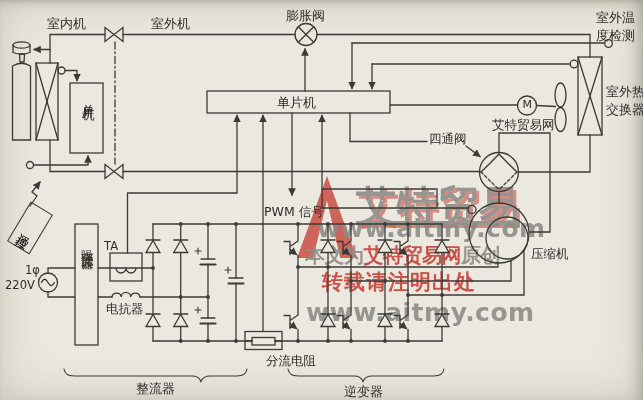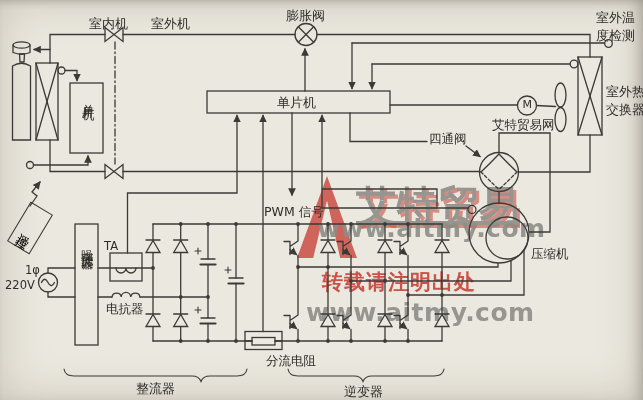--- a/index.html
+++ b/index.html
@@ -26,20 +26,23 @@
     transform:rotate(31deg);display:flex;align-items:center;justify-content:center;}
 </style>
 </head>
 <body>
 
 <div id="stage">
 
   <div class="wm-logo" style="left:297px;top:176px;width:60px;height:82px;"></div>
   <div class="wm wm-brand" style="left:356px;top:178px;">艾特贸易</div>
   <div class="wm wm-url" style="left:317px;top:214px;">www.aitmy.com</div>
+  <div class="wm wm-origin" style="left:305px;top:242px;">
+    <span class="g">本文为</span><span class="r">艾特贸易网</span><span class="g">原创</span>
+  </div>
   <div class="wm wm-reprint" style="left:322px;top:268px;">转载请注明出处</div>
   <div class="wm wm-url" style="left:306px;top:298px;">www.aitmy.com</div>
 
   <svg width="643" height="400" viewBox="0 0 643 400">
     <defs>
       <marker id="ah" viewBox="0 0 8 8" refX="6" refY="4" markerWidth="7" markerHeight="7" orient="auto">
         <path d="M0,0.6 L7,4 L0,7.4 Z" fill="#3b3a36"></path>
       </marker>
     </defs>
     <g stroke="#3b3a36" stroke-width="1.3" fill="none" stroke-linecap="round">
@@ -252,21 +255,21 @@
         <circle cx="298" cy="267" r="1.9"></circle>
           <circle cx="328" cy="267" r="1.9"></circle>
         <circle cx="351" cy="281" r="1.9"></circle>
           <circle cx="385" cy="281" r="1.9"></circle>
         <circle cx="408" cy="295" r="1.9"></circle>
           <circle cx="442" cy="295" r="1.9"></circle>
       </g>
     </g>
   </svg>
 
-  <div class="lbl" style="left:47px;top:16px;font-size:13px;margin-left:42px;">室内机</div>
+  <div class="lbl" style="left:47px;top:16px;font-size:13px;">室内机</div>
   <div class="lbl" style="left:151px;top:16px;font-size:13px;">室外机</div>
   <div class="lbl" style="left:286px;top:8px;font-size:13px;">膨胀阀</div>
   <div class="lbl wrap" style="left:596px;top:9px;width:42px;font-size:13px;">室外温度检测</div>
   <div class="lbl" style="left:277px;top:95px;font-size:13px;">单片机</div>
   <div class="lbl wrap" style="left:606px;top:83px;width:41px;font-size:13px;">室外热交换器</div>
   <div class="lbl" style="left:522.5px;top:98px;font-size:11px;">M</div>
   <div class="lbl" style="left:492px;top:117px;font-size:12.5px;">艾特贸易网</div>
   <div class="lbl" style="left:429px;top:131px;font-size:12.5px;">四通阀</div>
   <div class="lbl" style="left:264px;top:204px;font-size:12.5px;">PWM 信号</div>
   <div class="lbl" style="left:531px;top:246px;font-size:12.5px;">压缩机</div>

